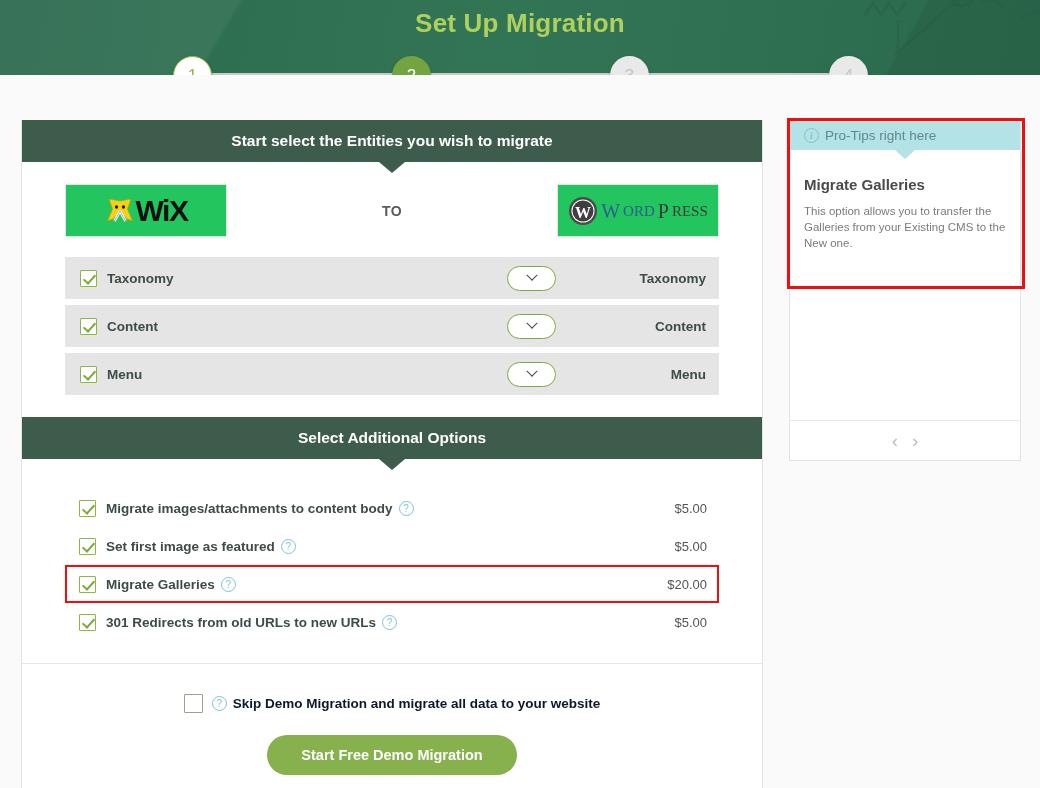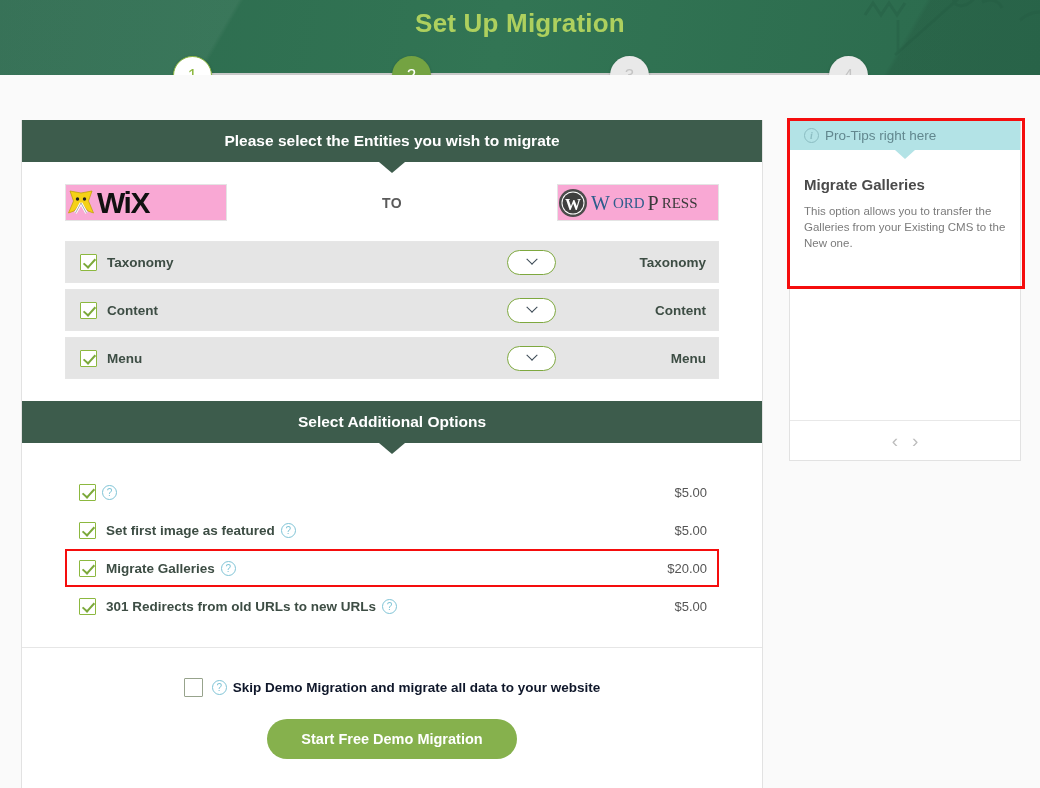--- a/index.html
+++ b/index.html
@@ -102,24 +102,24 @@
     border-right: 13px solid transparent;
     border-top: 11px solid #3d5c4c;
   }
 
   
   .logo-row {
     display: flex; align-items: center; justify-content: space-between;
     padding: 22px 43px 20px 43px;
   }
   .logo-box {
-    width: 162px; height: 37px;
+    width: 162px; height: 53px;
     border: 1px solid #e4e4e4;
-    background: #f9a8d4;
-    display: flex; align-items: center; 
+    background: #22c55e;
+    display: flex; align-items: center; justify-content: center;
   }
   .to-label {
     font-size: 14px; font-weight: bold; color: #5a5a5a; letter-spacing: .4px;
   }
   .wix-logo { display:flex; align-items:center; gap:1px; }
   .wp-logo { display:flex; align-items:center; gap:3px; }
 
   
   .entities { padding: 0 43px 22px 43px; }
   .entity-row {
@@ -326,21 +326,21 @@
     <div class="step active" id="step-2">2</div>
     <div class="step todo" id="step-3">3</div>
     <div class="step todo" id="step-4">4</div>
   </div>
 </div>
 
 <div class="page-body">
 
   <div class="main-card">
 
-    <div class="section-bar">Please select the Entities you wish to migrate</div>
+    <div class="section-bar">Start select the Entities you wish to migrate</div>
 
     <div class="logo-row">
       <div class="logo-box">
         <span class="wix-logo">
           <svg width="30" height="28" viewBox="0 0 30 28">
             <path d="M15 4 L4 2 L7.5 12 L2.5 24 L8 22 L15 14 L22 22 L27.5 24 L22.5 12 L26 2 Z" fill="#f5d117" stroke="#b9a000" stroke-width="0.7"></path>
             <circle cx="11.5" cy="10" r="1.7" fill="#222"></circle>
             <circle cx="18.5" cy="10" r="1.7" fill="#222"></circle>
             <path d="M15 14 L9.5 24 M15 14 L20.5 24" stroke="#fff" stroke-width="2.6" fill="none"></path>
             <path d="M15 14 L9.5 24 M15 14 L20.5 24" stroke="#8a8a8a" stroke-width="0.7" fill="none"></path>
@@ -397,20 +397,21 @@
         </div>
         <div class="entity-target">Menu</div>
       </div>
     </div>
 
     <div class="section-bar">Select Additional Options</div>
 
     <div class="options">
       <div class="option-row">
         <div class="chk checked"></div>
+        <div class="option-label">Migrate images/attachments to content body</div>
         <div class="qmark">?</div>
         <div class="option-spacer"></div>
         <div class="price">$5.00</div>
       </div>
 
       <div class="option-row">
         <div class="chk checked"></div>
         <div class="option-label">Set first image as featured</div>
         <div class="qmark">?</div>
         <div class="option-spacer"></div>

